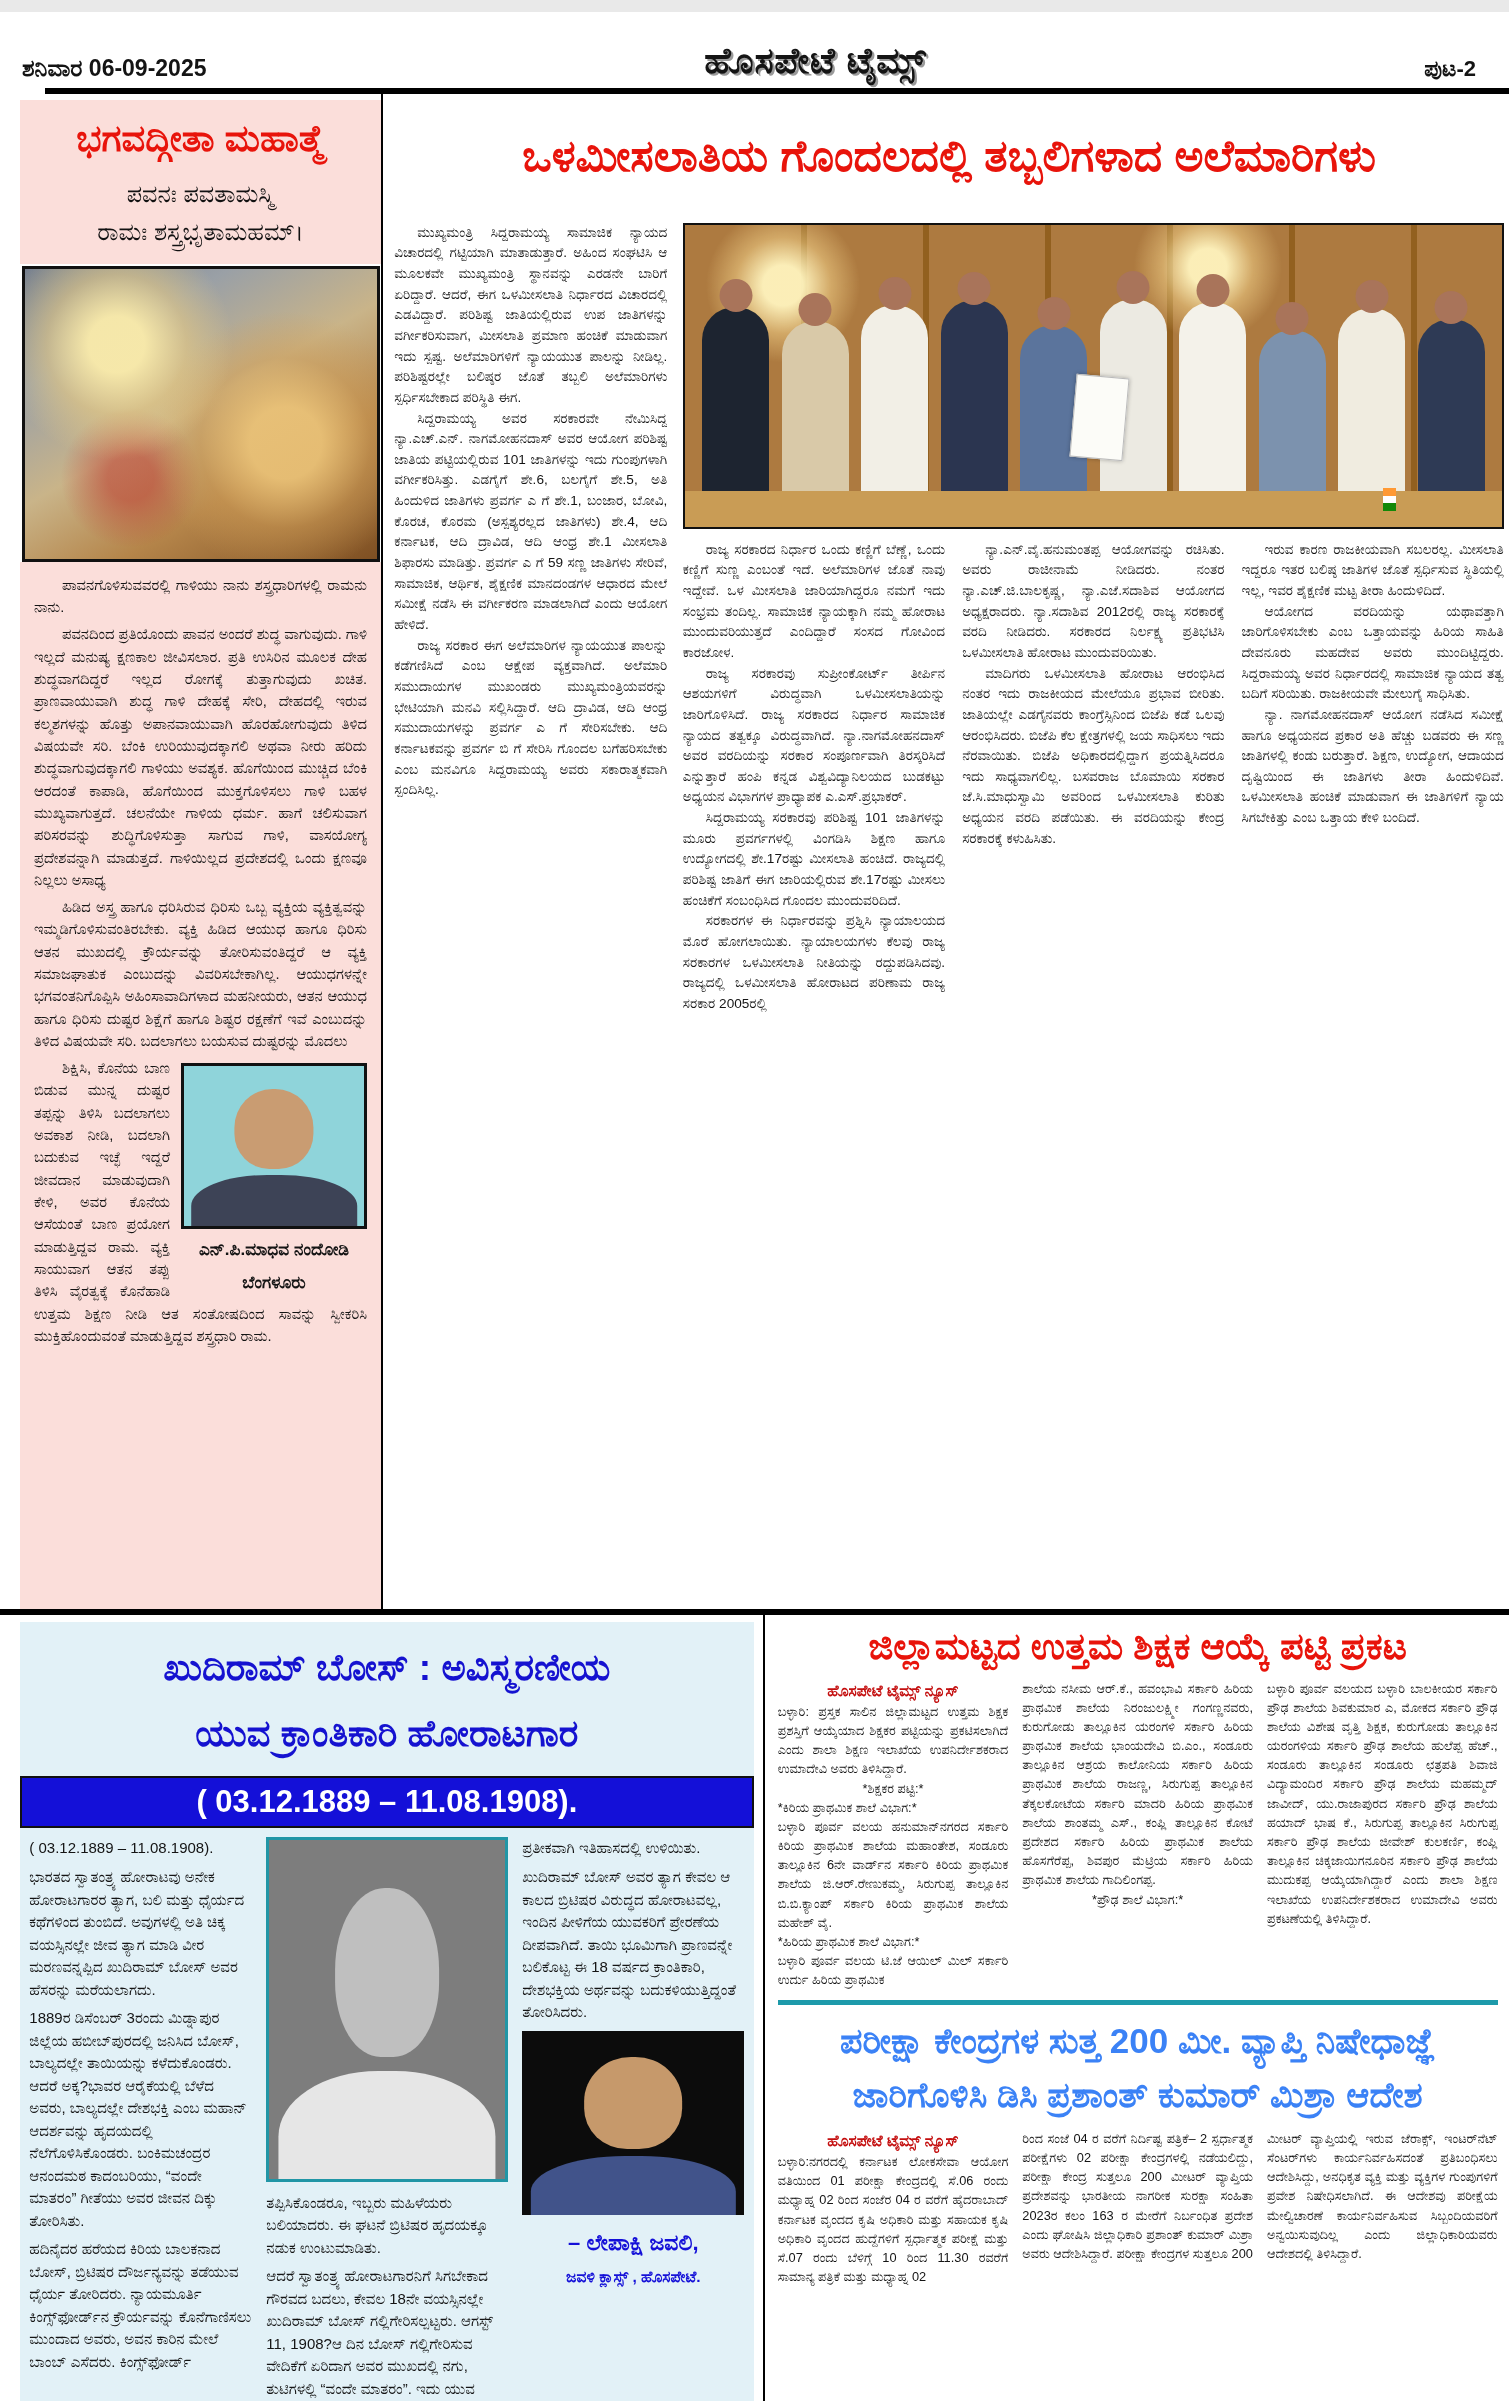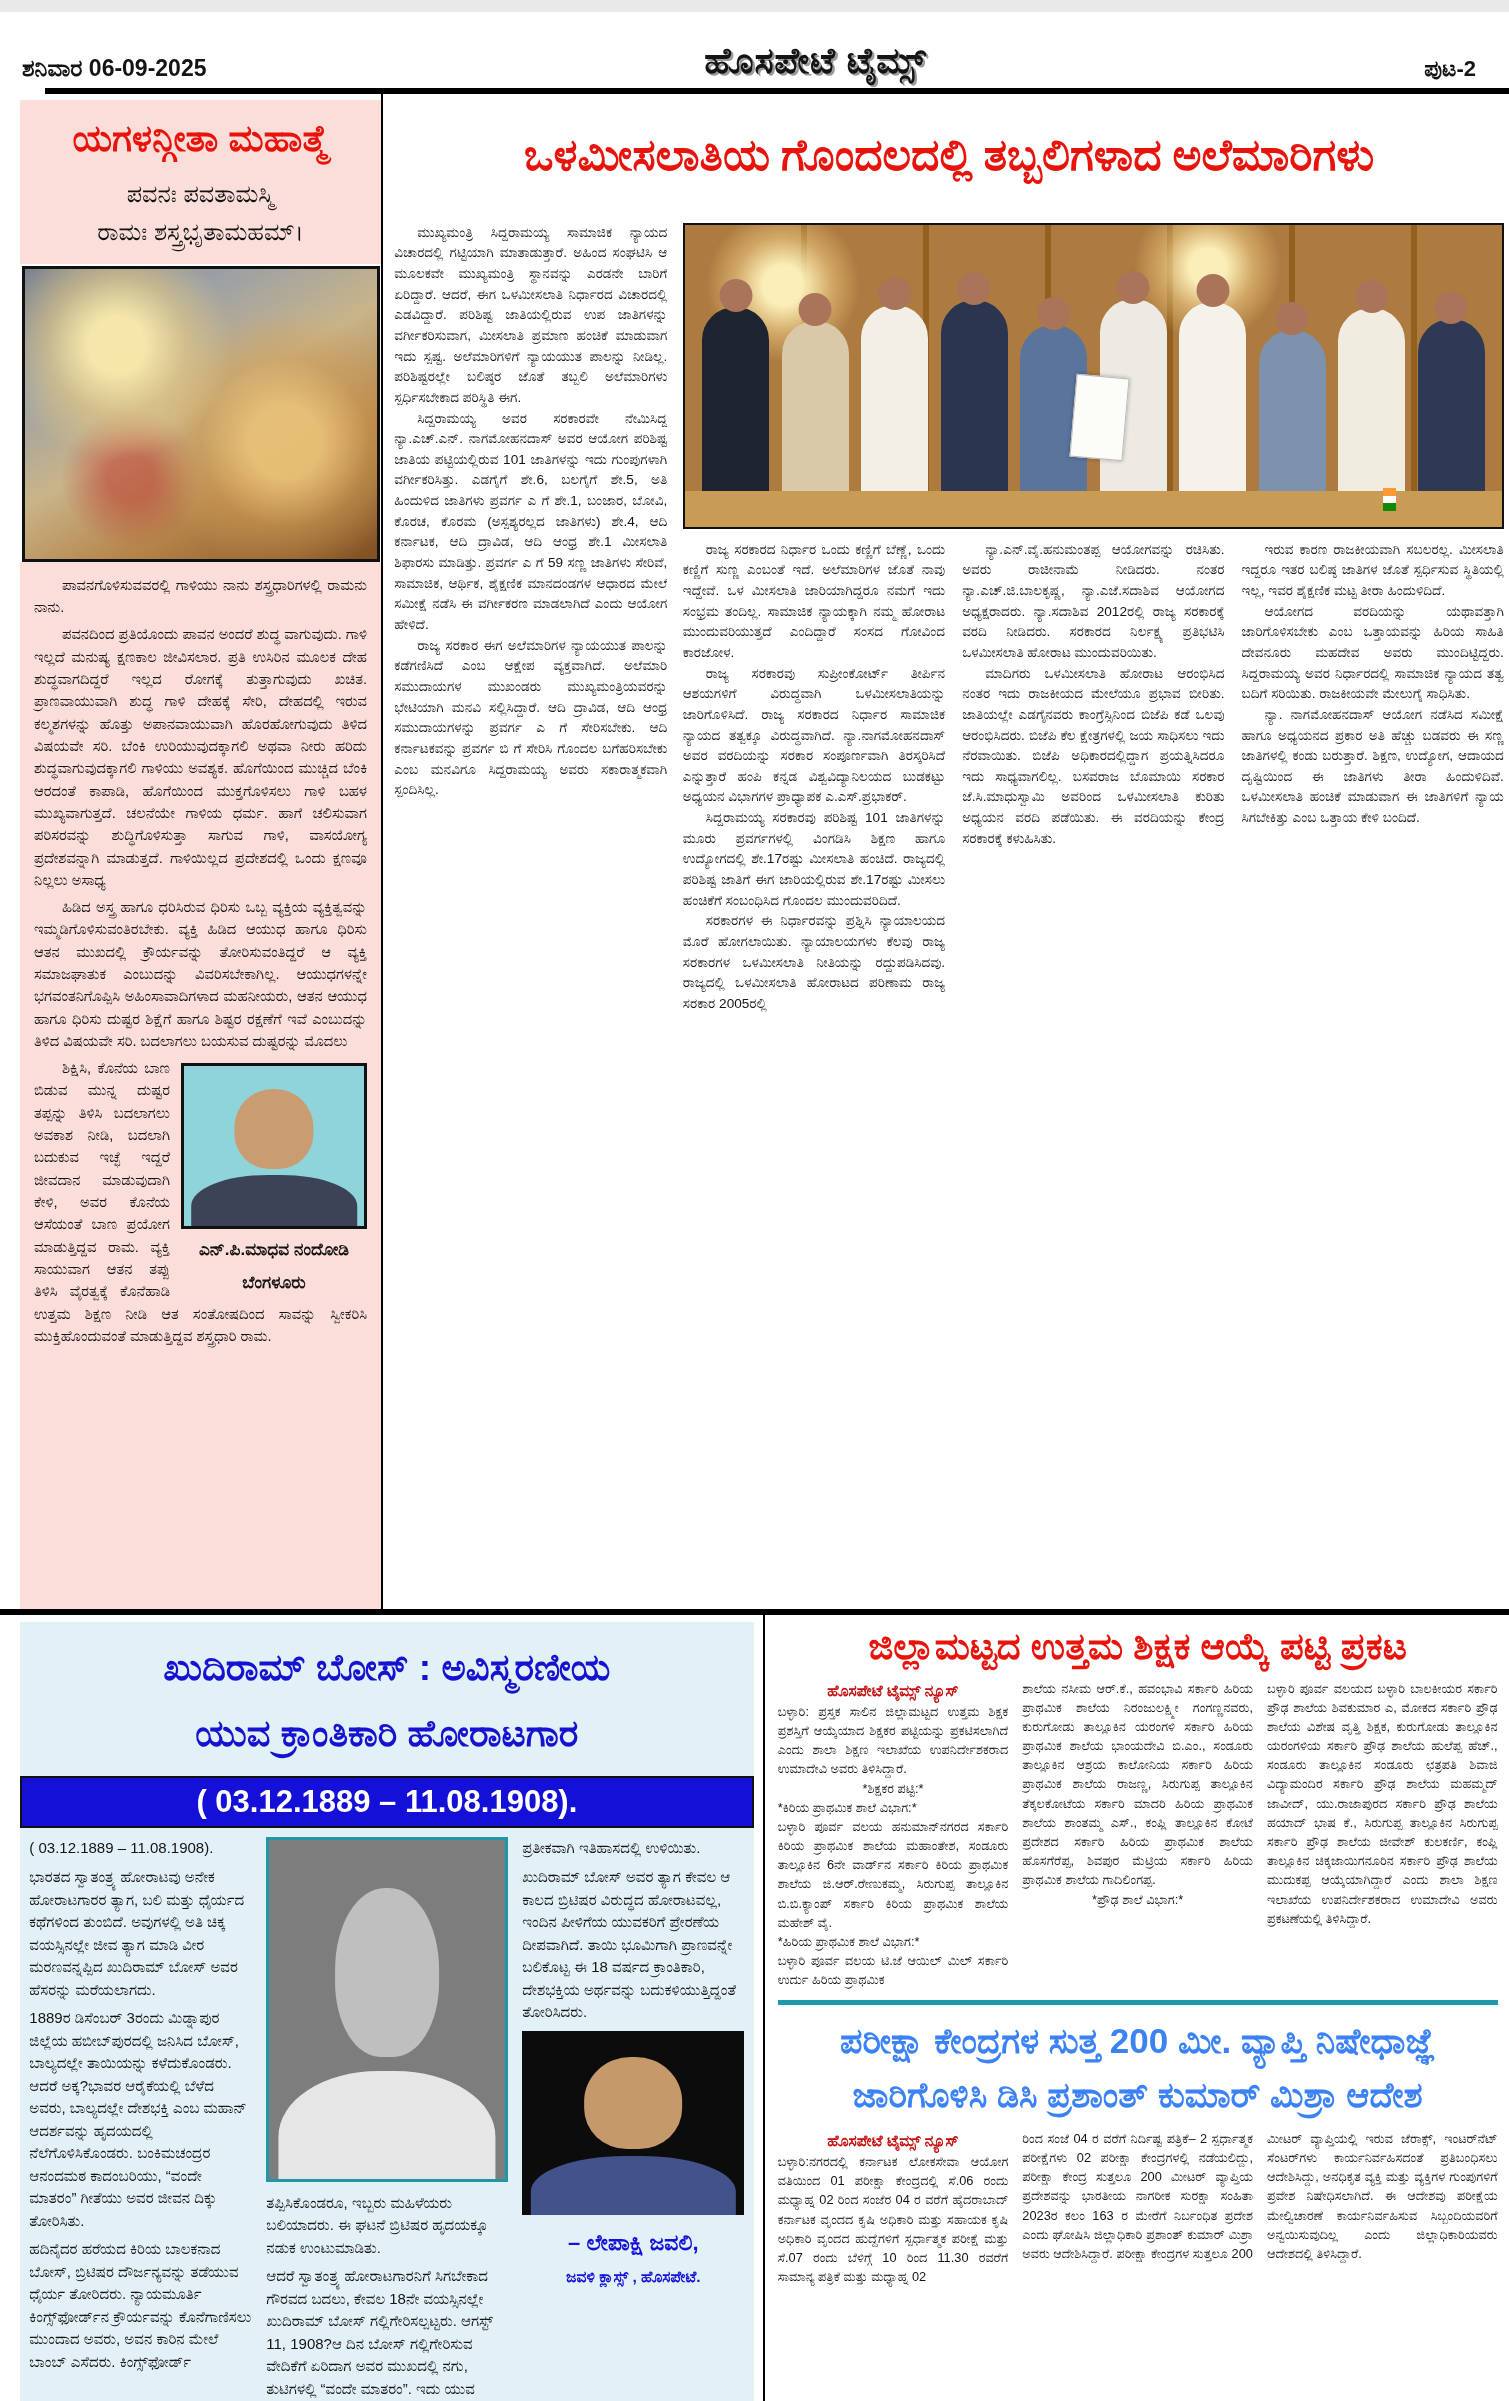--- a/index.html
+++ b/index.html
@@ -33,21 +33,21 @@
   .author-img{height:166px;border:3.1px solid #111;box-sizing:border-box;}
   .author-cap{font-size:17px;font-weight:bold;margin-top:7.7px;line-height:1.5;}
   
   .face-ph{position:relative;overflow:hidden;background:var(--bg,#9fcfda);}
   .face-ph::before{content:"";position:absolute;left:50%;top:14%;width:44%;height:50%;
      transform:translateX(-50%);background:var(--skin,#c99c72);border-radius:48% 48% 44% 44%;}
   .face-ph::after{content:"";position:absolute;left:50%;bottom:-10%;width:92%;height:42%;
      transform:translateX(-50%);background:var(--shirt,#44506a);border-radius:46% 46% 0 0;}
   
   .mainart{flex:1;padding:0 6.2px 0 11px;display:flex;flex-direction:column;box-sizing:border-box;}
-  .main-headline{color:#e8140b;font-size:44px;font-weight:bold;text-align:center;padding:9.3px 0 12.4px;line-height:1.1;font-family:Liberation Serif, serif;}
+  .main-headline{color:#e8140b;font-size:44px;font-weight:bold;text-align:center;padding:9.3px 0 12.4px;line-height:1.1;}
   .main-cols{display:flex;gap:15.5px;flex:1;overflow:hidden;}
   .mcol1{width:273px;flex:none;overflow:hidden;}
   .main-right{flex:1;display:flex;flex-direction:column;overflow:hidden;}
   .group-photo{height:302px;border:2.3px solid #111;position:relative;overflow:hidden;flex:none;
      background:
        radial-gradient(circle at 12% 20%, rgba(255,244,190,.95) 0 20px, rgba(255,225,150,.45) 48px, rgba(0,0,0,0) 77px),
        radial-gradient(circle at 64% 14%, rgba(255,244,190,.95) 0 18.6px, rgba(255,225,150,.45) 45px, rgba(0,0,0,0) 74px),
        linear-gradient(0deg,#c99c55 0%,#c99c55 12%,rgba(0,0,0,0) 12%),
        repeating-linear-gradient(90deg,#ad7a40 0 116px,#92601f 116px 122px),
        linear-gradient(#b5854a,#9a6a33);}
@@ -108,21 +108,21 @@
     <span class="hdr-date">ಶನಿವಾರ 06-09-2025</span>
     <span class="hdr-mast">ಹೊಸಪೇಟೆ ಟೈಮ್ಸ್</span>
     <span class="hdr-page">ಪುಟ-2</span>
   </div>
   <div class="rule r1"></div>
 
   <div class="top">
 
     <aside class="gita">
       <div class="gita-head">
-        <div class="gita-title">ಯಗಳನ್ಗೀತಾ ಮಹಾತ್ಮೆ</div>
+        <div class="gita-title">ಭಗವದ್ಗೀತಾ ಮಹಾತ್ಮೆ</div>
         <div class="gita-sub">
           <div>ಪವನಃ ಪವತಾಮಸ್ಮಿ</div>
           <div>ರಾಮಃ ಶಸ್ತ್ರಭೃತಾಮಹಮ್।</div>
         </div>
       </div>
       <div class="gita-img"></div>
       <div class="gita-body">
         <p>ಪಾವನಗೊಳಿಸುವವರಲ್ಲಿ ಗಾಳಿಯು ನಾನು ಶಸ್ತ್ರಧಾರಿಗಳಲ್ಲಿ ರಾಮನು ನಾನು.</p>
         <p>ಪವನದಿಂದ ಪ್ರತಿಯೊಂದು ಪಾವನ ಅಂದರೆ ಶುದ್ಧ ವಾಗುವುದು. ಗಾಳಿ ಇಲ್ಲದೆ ಮನುಷ್ಯ ಕ್ಷಣಕಾಲ ಜೀವಿಸಲಾರ. ಪ್ರತಿ ಉಸಿರಿನ ಮೂಲಕ ದೇಹ ಶುದ್ಧವಾಗದಿದ್ದರೆ ಇಲ್ಲದ ರೋಗಕ್ಕೆ ತುತ್ತಾಗುವುದು ಖಚಿತ. ಪ್ರಾಣವಾಯುವಾಗಿ ಶುದ್ಧ ಗಾಳಿ ದೇಹಕ್ಕೆ ಸೇರಿ, ದೇಹದಲ್ಲಿ ಇರುವ ಕಲ್ಮಶಗಳನ್ನು ಹೊತ್ತು ಅಪಾನವಾಯುವಾಗಿ ಹೊರಹೋಗುವುದು ತಿಳಿದ ವಿಷಯವೇ ಸರಿ. ಬೆಂಕಿ ಉರಿಯುವುದಕ್ಕಾಗಲಿ ಅಥವಾ ನೀರು ಹರಿದು ಶುದ್ಧವಾಗುವುದಕ್ಕಾಗಲಿ ಗಾಳಿಯು ಅವಶ್ಯಕ. ಹೊಗೆಯಿಂದ ಮುಚ್ಚಿದ ಬೆಂಕಿ ಆರದಂತೆ ಕಾಪಾಡಿ, ಹೊಗೆಯಿಂದ ಮುಕ್ತಗೊಳಿಸಲು ಗಾಳಿ ಬಹಳ ಮುಖ್ಯವಾಗುತ್ತದೆ. ಚಲನೆಯೇ ಗಾಳಿಯ ಧರ್ಮ. ಹಾಗೆ ಚಲಿಸುವಾಗ ಪರಿಸರವನ್ನು ಶುದ್ಧಿಗೊಳಿಸುತ್ತಾ ಸಾಗುವ ಗಾಳಿ, ವಾಸಯೋಗ್ಯ ಪ್ರದೇಶವನ್ನಾಗಿ ಮಾಡುತ್ತದೆ. ಗಾಳಿಯಿಲ್ಲದ ಪ್ರದೇಶದಲ್ಲಿ ಒಂದು ಕ್ಷಣವೂ ನಿಲ್ಲಲು ಅಸಾಧ್ಯ</p>
         <p>ಹಿಡಿದ ಅಸ್ತ್ರ ಹಾಗೂ ಧರಿಸಿರುವ ಧಿರಿಸು ಒಬ್ಬ ವ್ಯಕ್ತಿಯ ವ್ಯಕ್ತಿತ್ವವನ್ನು ಇಮ್ಮಡಿಗೊಳಿಸುವಂತಿರಬೇಕು. ವ್ಯಕ್ತಿ ಹಿಡಿದ ಆಯುಧ ಹಾಗೂ ಧಿರಿಸು ಆತನ ಮುಖದಲ್ಲಿ ಕ್ರೌರ್ಯವನ್ನು ತೋರಿಸುವಂತಿದ್ದರೆ ಆ ವ್ಯಕ್ತಿ ಸಮಾಜಘಾತುಕ ಎಂಬುದನ್ನು ವಿವರಿಸಬೇಕಾಗಿಲ್ಲ. ಆಯುಧಗಳನ್ನೇ ಭಗವಂತನಿಗೊಪ್ಪಿಸಿ ಅಹಿಂಸಾವಾದಿಗಳಾದ ಮಹನೀಯರು, ಆತನ ಆಯುಧ ಹಾಗೂ ಧಿರಿಸು ದುಷ್ಟರ ಶಿಕ್ಷೆಗೆ ಹಾಗೂ ಶಿಷ್ಟರ ರಕ್ಷಣೆಗೆ ಇವೆ ಎಂಬುದನ್ನು ತಿಳಿದ ವಿಷಯವೇ ಸರಿ. ಬದಲಾಗಲು ಬಯಸುವ ದುಷ್ಟರನ್ನು ಮೊದಲು</p>

